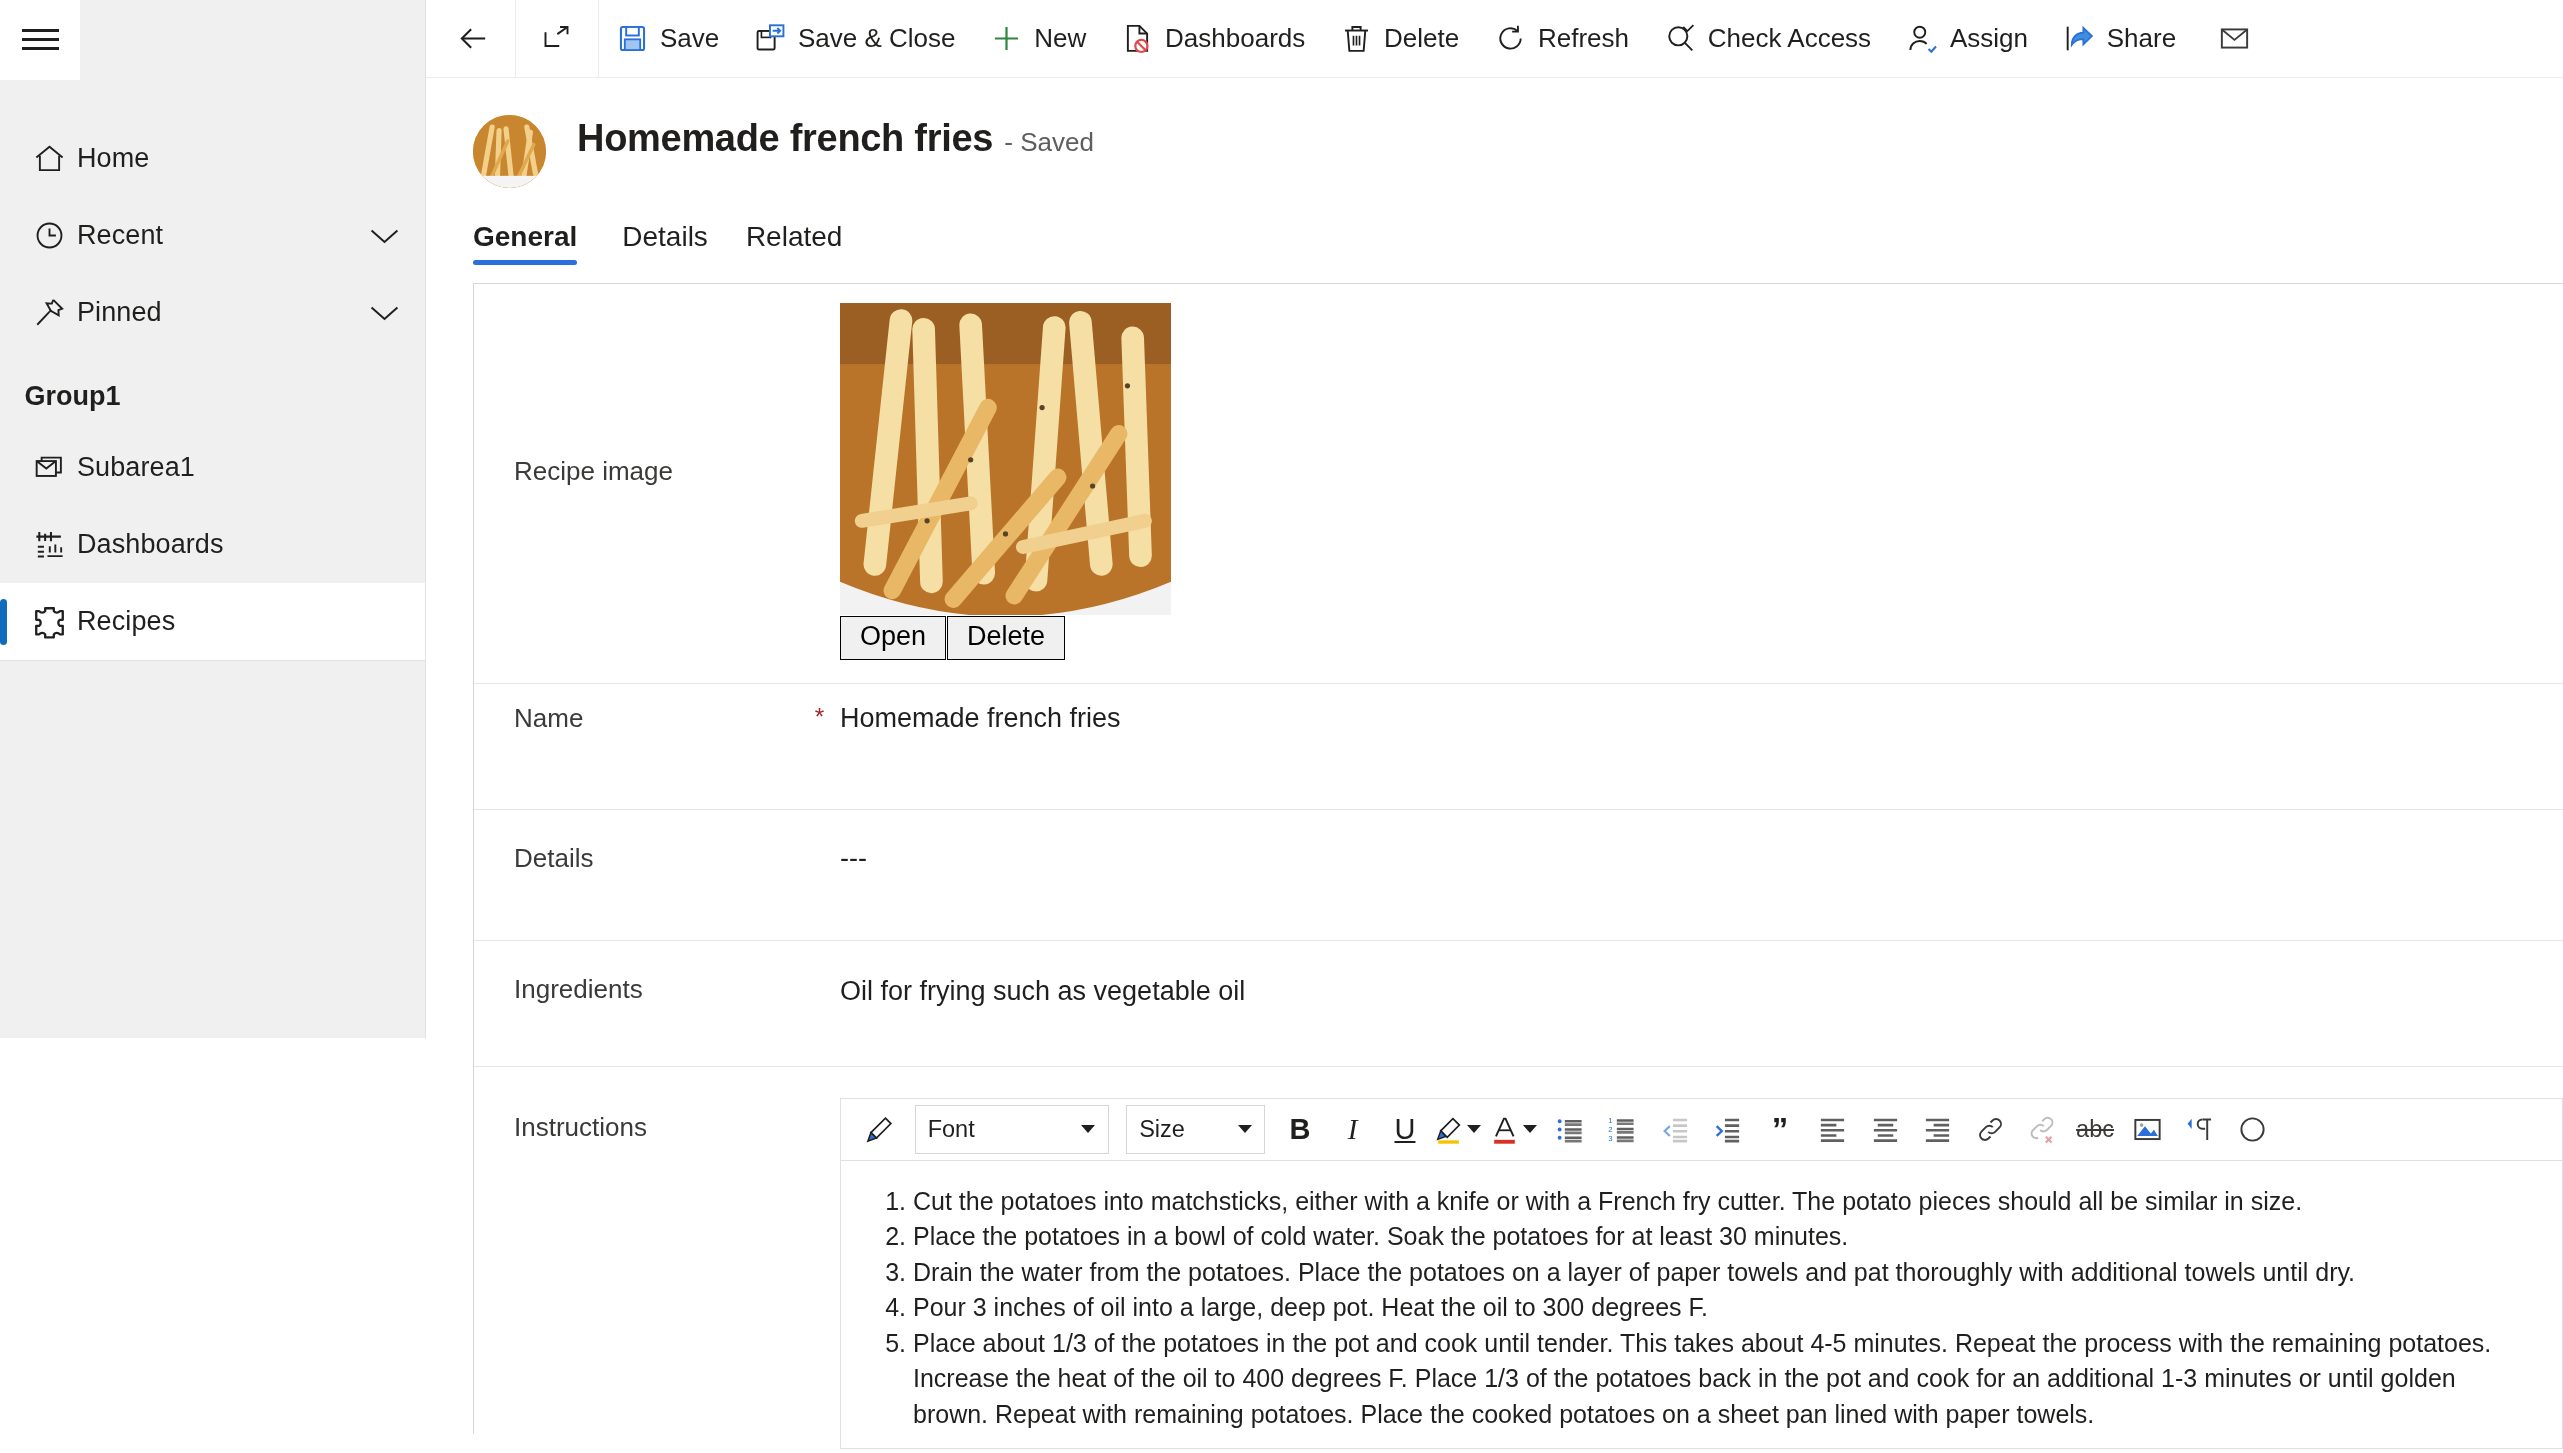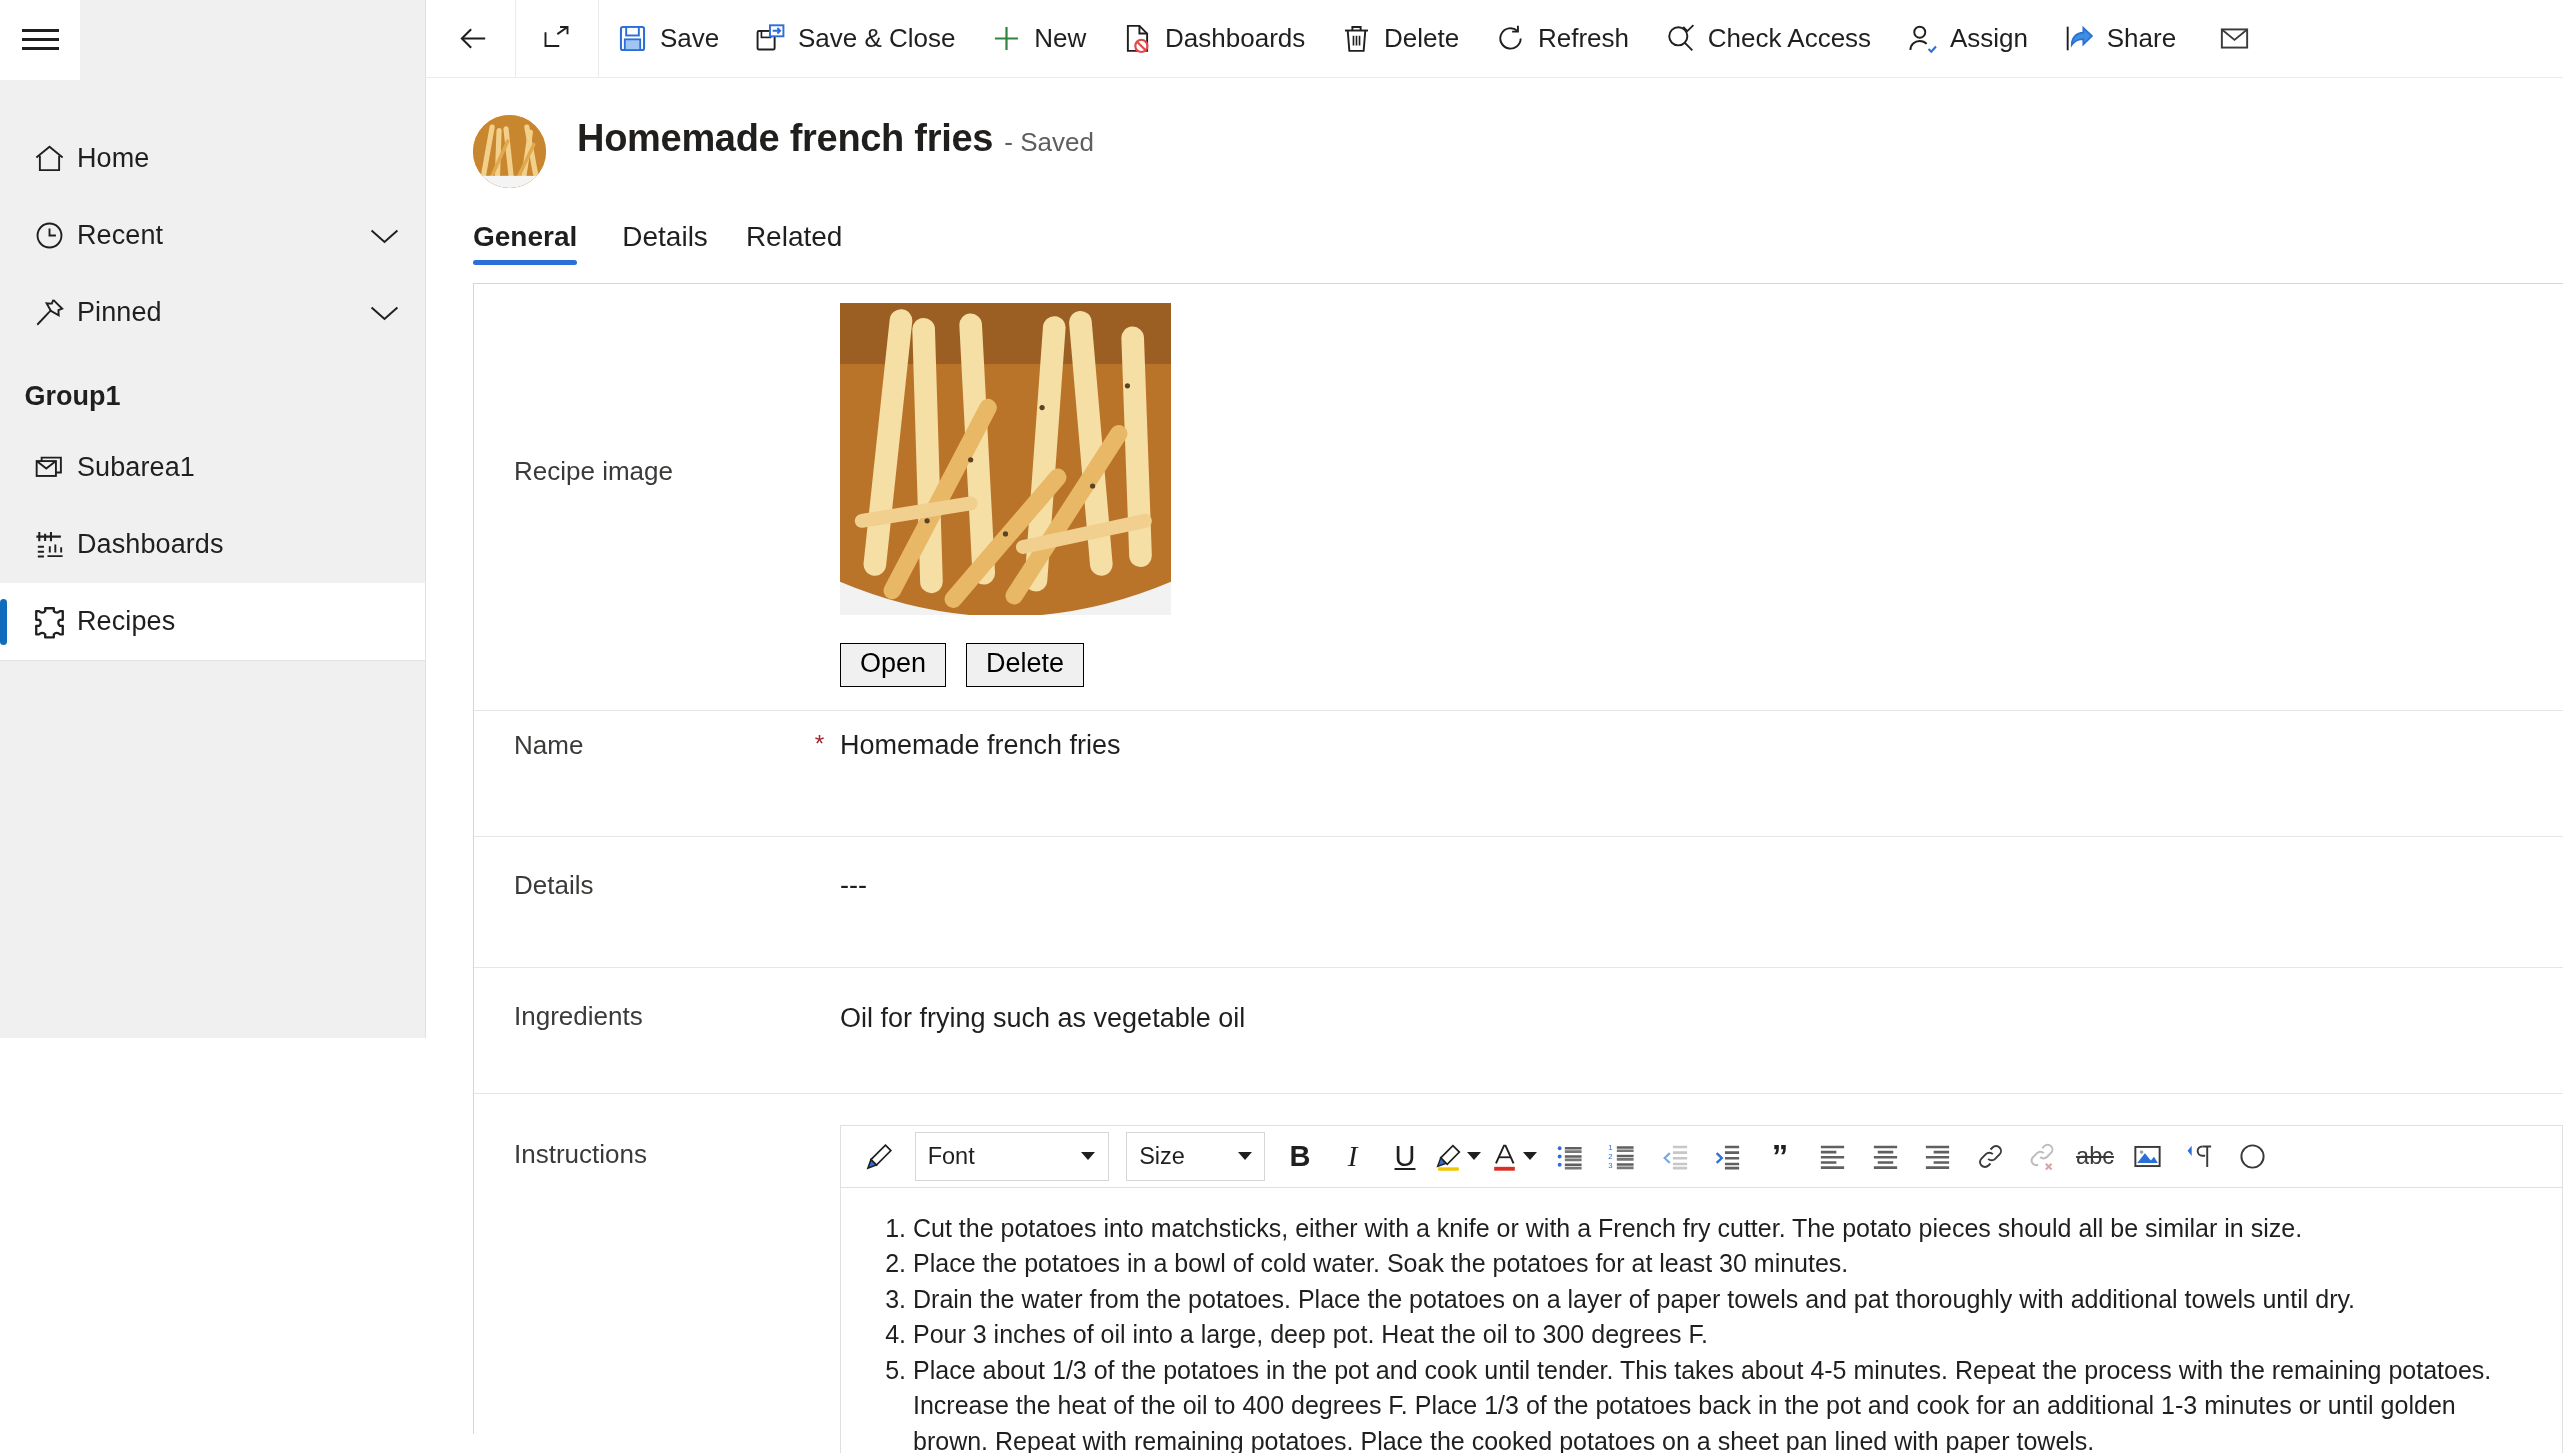--- a/index.html
+++ b/index.html
@@ -144,21 +144,21 @@
   .freq { color: #a4262c; font-size: 24.4px; margin-left: auto; padding-right: 15.7px; }
   .fvalue { flex: 1 1 auto; font-size: 27px; color: #201f1e; }
 
   
   .row-image { padding: 19px 0 23px 0; }
   .row-image .flabel { padding-top: 153px; }
   .img-box {
     width: 331px; height: 312px; overflow: hidden;
     position: relative; background: #c98a35;
   }
-  .img-actions { display: flex; gap: 20px; margin-top: 28px; }
+  .img-actions { display: flex; gap: 1px; margin-top: 1px; }
   .btn-legacy {
     border: 1.7px solid #000000; background: #f0f0f0;
     font-size: 27px; color: #000000;
     padding: 4.4px 19px 7px 19px; cursor: pointer;
     font-family: "Liberation Sans", sans-serif;
   }
 
   .row-name { height: 126px; padding-top: 19px; }
   .row-details { height: 131px; padding-top: 33px; }
   .row-ingredients { height: 126px; padding-top: 33px; overflow: hidden; }

